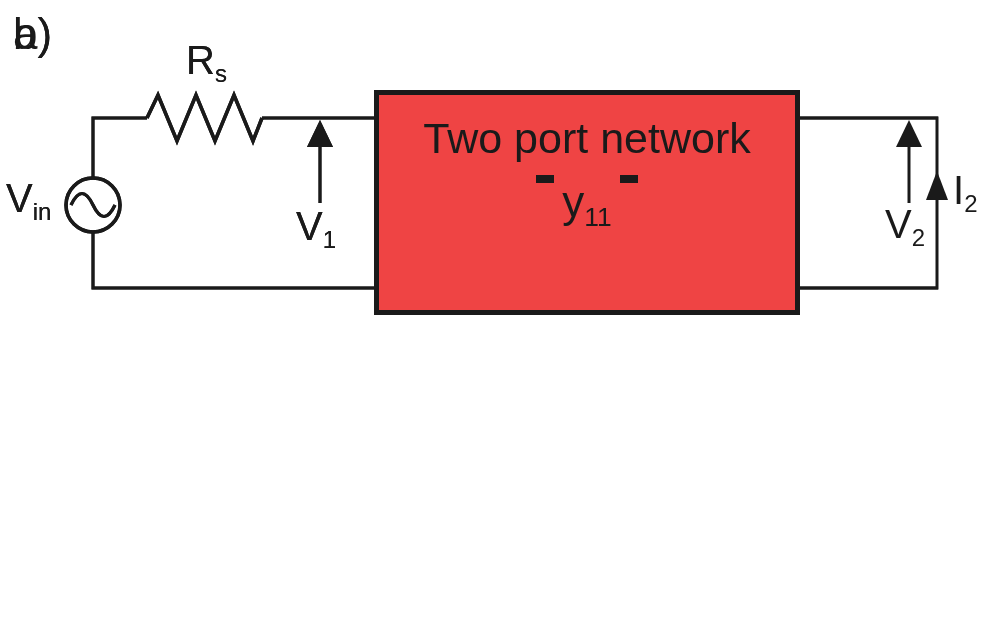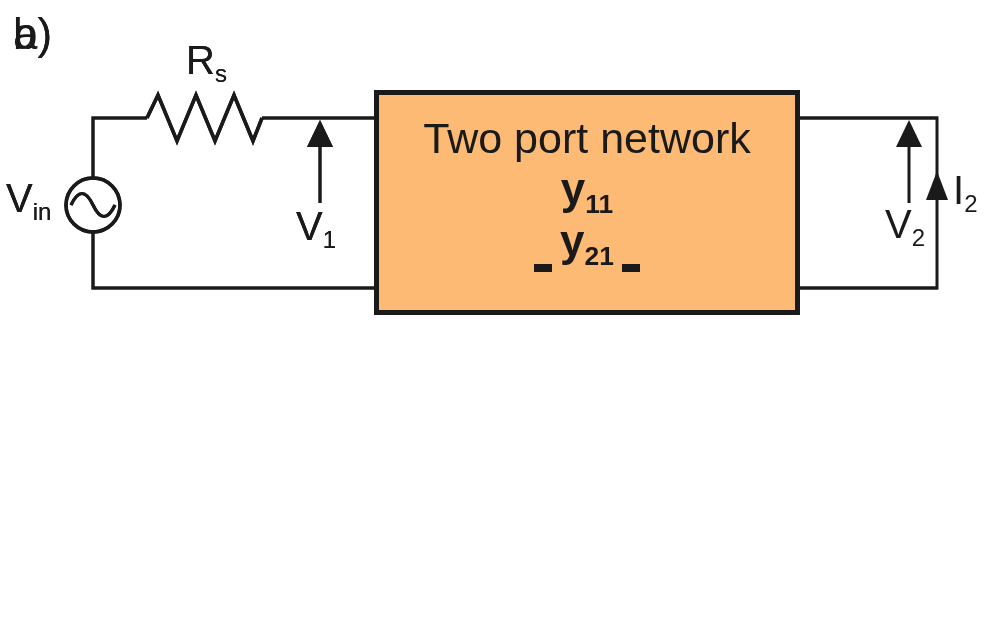--- a/index.html
+++ b/index.html
@@ -52,34 +52,33 @@
   .i2-lbl  { left: 953px; top: 170px; }
 
   .tp-box {
     position: absolute;
     left: 374px;
     top: 90px;
     width: 426px;
     height: 225px;
     border: 5px solid #1a1a1a;
     box-sizing: border-box;
-    background: #fdba74;
+    background: #ef4444;
   }
   .tp-title {
     font-size: 43px;
     line-height: 1.1;
     text-align: center;
     margin-top: 20px;
   }
   .matrix {
     display: flex;
     justify-content: center;
-    align-items: flex-end;
-    margin-top: 0;
-    font-weight: bold;
+    align-items: flex-start;
+    margin-top: 13px;
   }
   .bracket {
     width: 14px;
     border: 4px solid #1a1a1a;
     flex: 0 0 auto;
   }
   .bracket-left  { border-right: none; }
   .bracket-right { border-left: none; }
   .m-rows {
     display: flex;
@@ -179,21 +178,20 @@
 
     <div class="tp-box">
       <div class="tp-title">Two port network</div>
       <div class="matrix">
         <div class="bracket bracket-left"></div>
         <div class="m-rows">
           <div class="m-row">
             <span class="entry"><span>y</span><sub>11</sub></span>
           </div>
           <div class="m-row">
-            <span class="entry"><span>y</span><sub>21</sub></span>
           </div>
         </div>
         <div class="bracket bracket-right"></div>
       </div>
     </div>
   </div>
 
 </div>
 
 </body></html>

